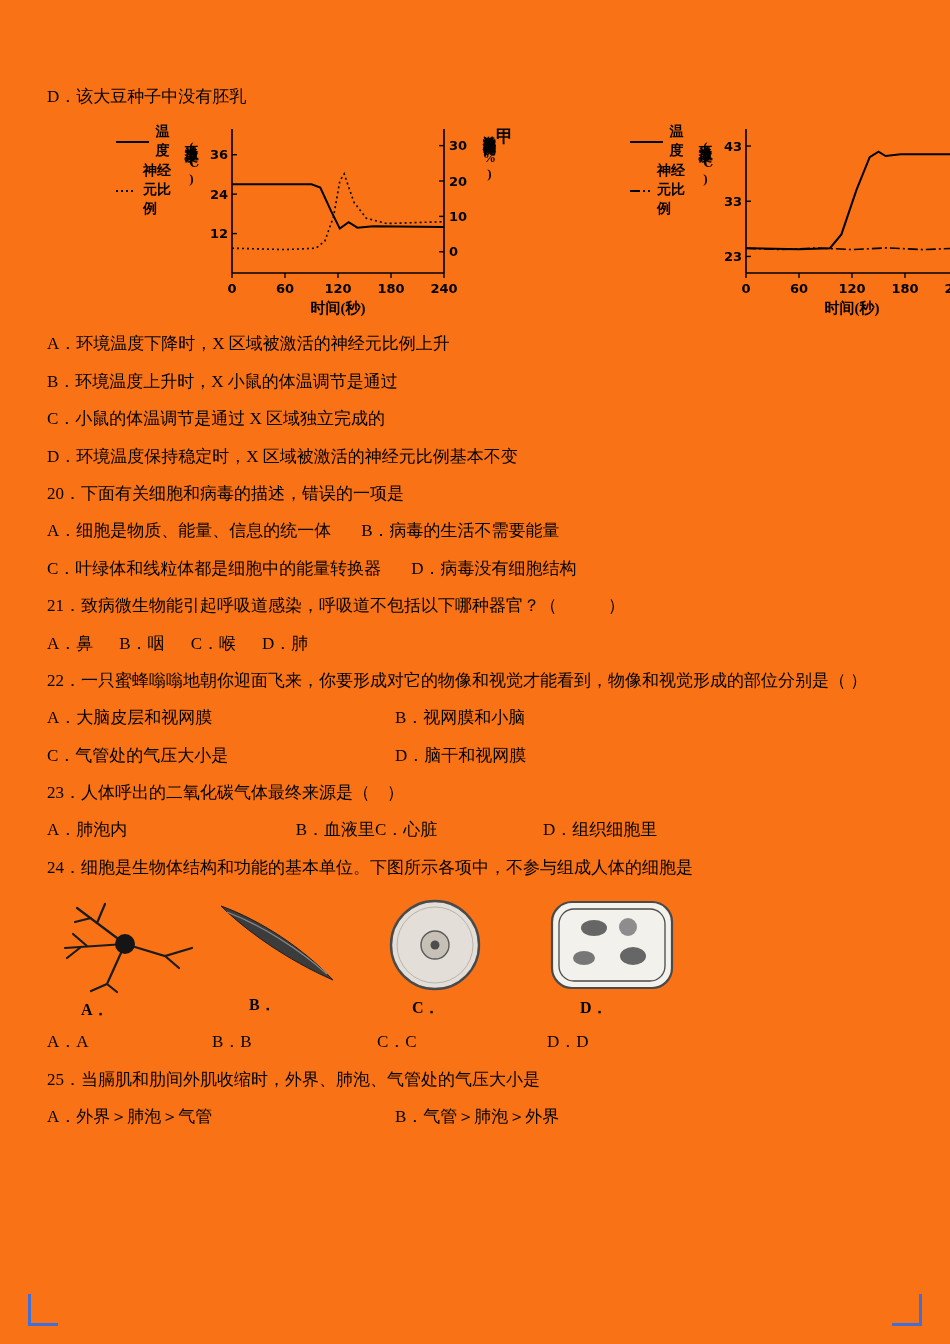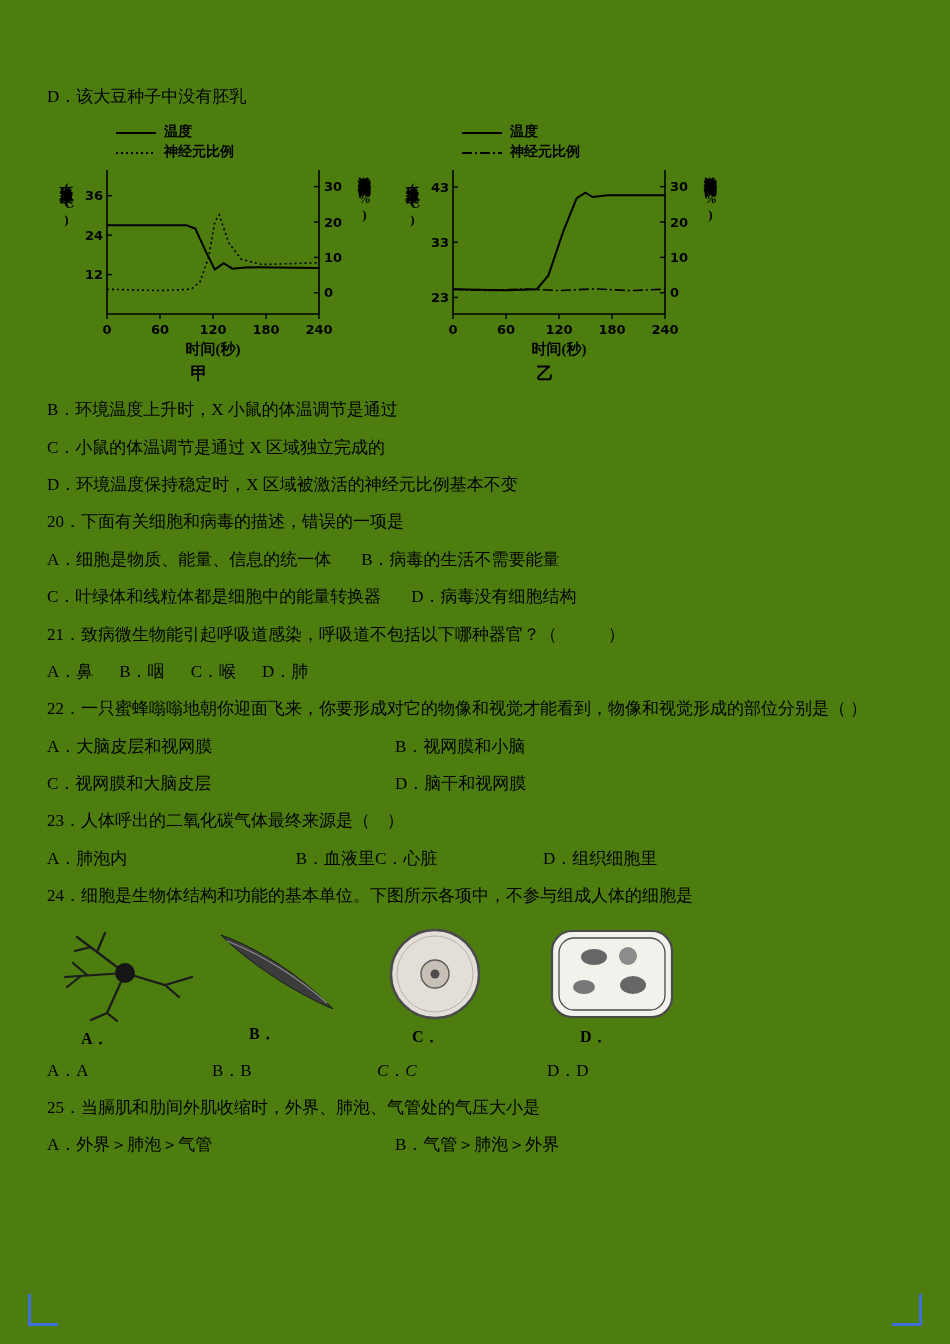--- a/index.html
+++ b/index.html
@@ -1,38 +1,38 @@
 <!DOCTYPE html>
 <html><head>
 <meta charset="utf-8">
 <style>
   *{box-sizing:border-box;margin:0;padding:0}
   html,body{background:#ffffff}
   .page{
     width:950px;height:1344px;margin:0 auto;position:relative;overflow:hidden;
-    background:#4d7c0f;color:#000;
+    background:#f97316;color:#000;
     padding:78px 47px 0 47px;
     font-family:"Liberation Serif","DejaVu Serif",serif;
     font-size:17px;
   }
   .line{line-height:2.2;}
   .optrow{display:flex;line-height:2.2;}
   .optrow.inline-gap span{margin-right:30px;}
   .optrow.small-gap span{margin-right:26px;}
   .cols2 span:first-child{width:348px;flex:0 0 auto;}
   .cols4 span:nth-child(1){width:163px;flex:0 0 auto;}
   .cols4 span:nth-child(2){width:165px;flex:0 0 auto;text-align:right;}
   .cols4 span:nth-child(3){width:168px;flex:0 0 auto;}
   .cols4b span:nth-child(1){width:165px;flex:0 0 auto;}
   .cols4b span:nth-child(2){width:165px;flex:0 0 auto;}
-  .cols4b span:nth-child(3){width:170px;flex:0 0 auto;font-style:italic;}
+  .cols4b span:nth-child(3){width:170px;flex:0 0 auto;}
 
   
   .charts{display:flex;gap:28px;margin:8px 0 6px 6px;}
-  .chart-block{display:flex;flex-direction:column;}
+  .chart-block{display:flex;flex-direction:row;}
   .legend{margin:0 0 2px 62px;display:flex;flex-direction:column;gap:1px;}
   .legend-row{display:flex;align-items:center;gap:7px;font-size:14px;font-weight:700;line-height:1.35;}
   .chart-row{display:flex;align-items:flex-start;}
   .vlabel{writing-mode:vertical-rl;text-orientation:upright;line-height:1.05;
           font-size:13px;font-weight:700;letter-spacing:1px;}
   .vlabel.left{padding-top:12px;width:20px;}
   .vlabel.right{padding-top:2px;width:18px;}
   svg.plot{display:block;}
   svg .tick{font-family:"DejaVu Sans","Liberation Sans",sans-serif;font-size:13px;font-weight:700;}
   svg .axis-label{font-size:15px;font-weight:700;}
@@ -165,20 +165,21 @@
             <polyline points="34.0,125.2 87.0,126.3 117.9,125.2 129.4,111.4 144.4,67.2 157.7,34.1 166.5,28.6 173.6,33.0 188.6,31.3 246.0,31.3" fill="none" stroke="#000" stroke-width="2"></polyline>
             <polyline points="34.0,125.2 69.3,126.6 104.7,124.9 140.0,126.6 175.3,124.9 210.7,126.6 246.0,125.2" fill="none" stroke="#000" stroke-width="1.6" stroke-dasharray="10 3 2 3"></polyline>
           </svg>
         <div class="vlabel right">被激活的神经元比例(%)</div>
       </div>
       <div class="caption">乙</div>
     </div>
 
   </div>
 
+  <p class="line">A．环境温度下降时，X 区域被激活的神经元比例上升</p>
   <p class="line">B．环境温度上升时，X 小鼠的体温调节是通过</p>
   <p class="line">C．小鼠的体温调节是通过 X 区域独立完成的</p>
   <p class="line">D．环境温度保持稳定时，X 区域被激活的神经元比例基本不变</p>
 
   <p class="line">20．下面有关细胞和病毒的描述，错误的一项是</p>
   <div class="optrow inline-gap">
     <span>A．细胞是物质、能量、信息的统一体</span>
     <span>B．病毒的生活不需要能量</span>
   </div>
   <div class="optrow inline-gap">
@@ -193,21 +194,21 @@
     <span>C．喉</span>
     <span>D．肺</span>
   </div>
 
   <p class="line">22．一只蜜蜂嗡嗡地朝你迎面飞来，你要形成对它的物像和视觉才能看到，物像和视觉形成的部位分别是（ ）</p>
   <div class="optrow cols2">
     <span>A．大脑皮层和视网膜</span>
     <span>B．视网膜和小脑</span>
   </div>
   <div class="optrow cols2">
-    <span>C．视网膜和大脑皮层</span>
+    <span>C．气管处的气压大小是</span>
     <span>D．脑干和视网膜</span>
   </div>
 
   <p class="line">23．人体呼出的二氧化碳气体最终来源是（　）</p>
   <div class="optrow cols4">
     <span>A．肺泡内</span>
     <span>B．血液里</span>
     <span>C．心脏</span>
     <span>D．组织细胞里</span>
   </div>

